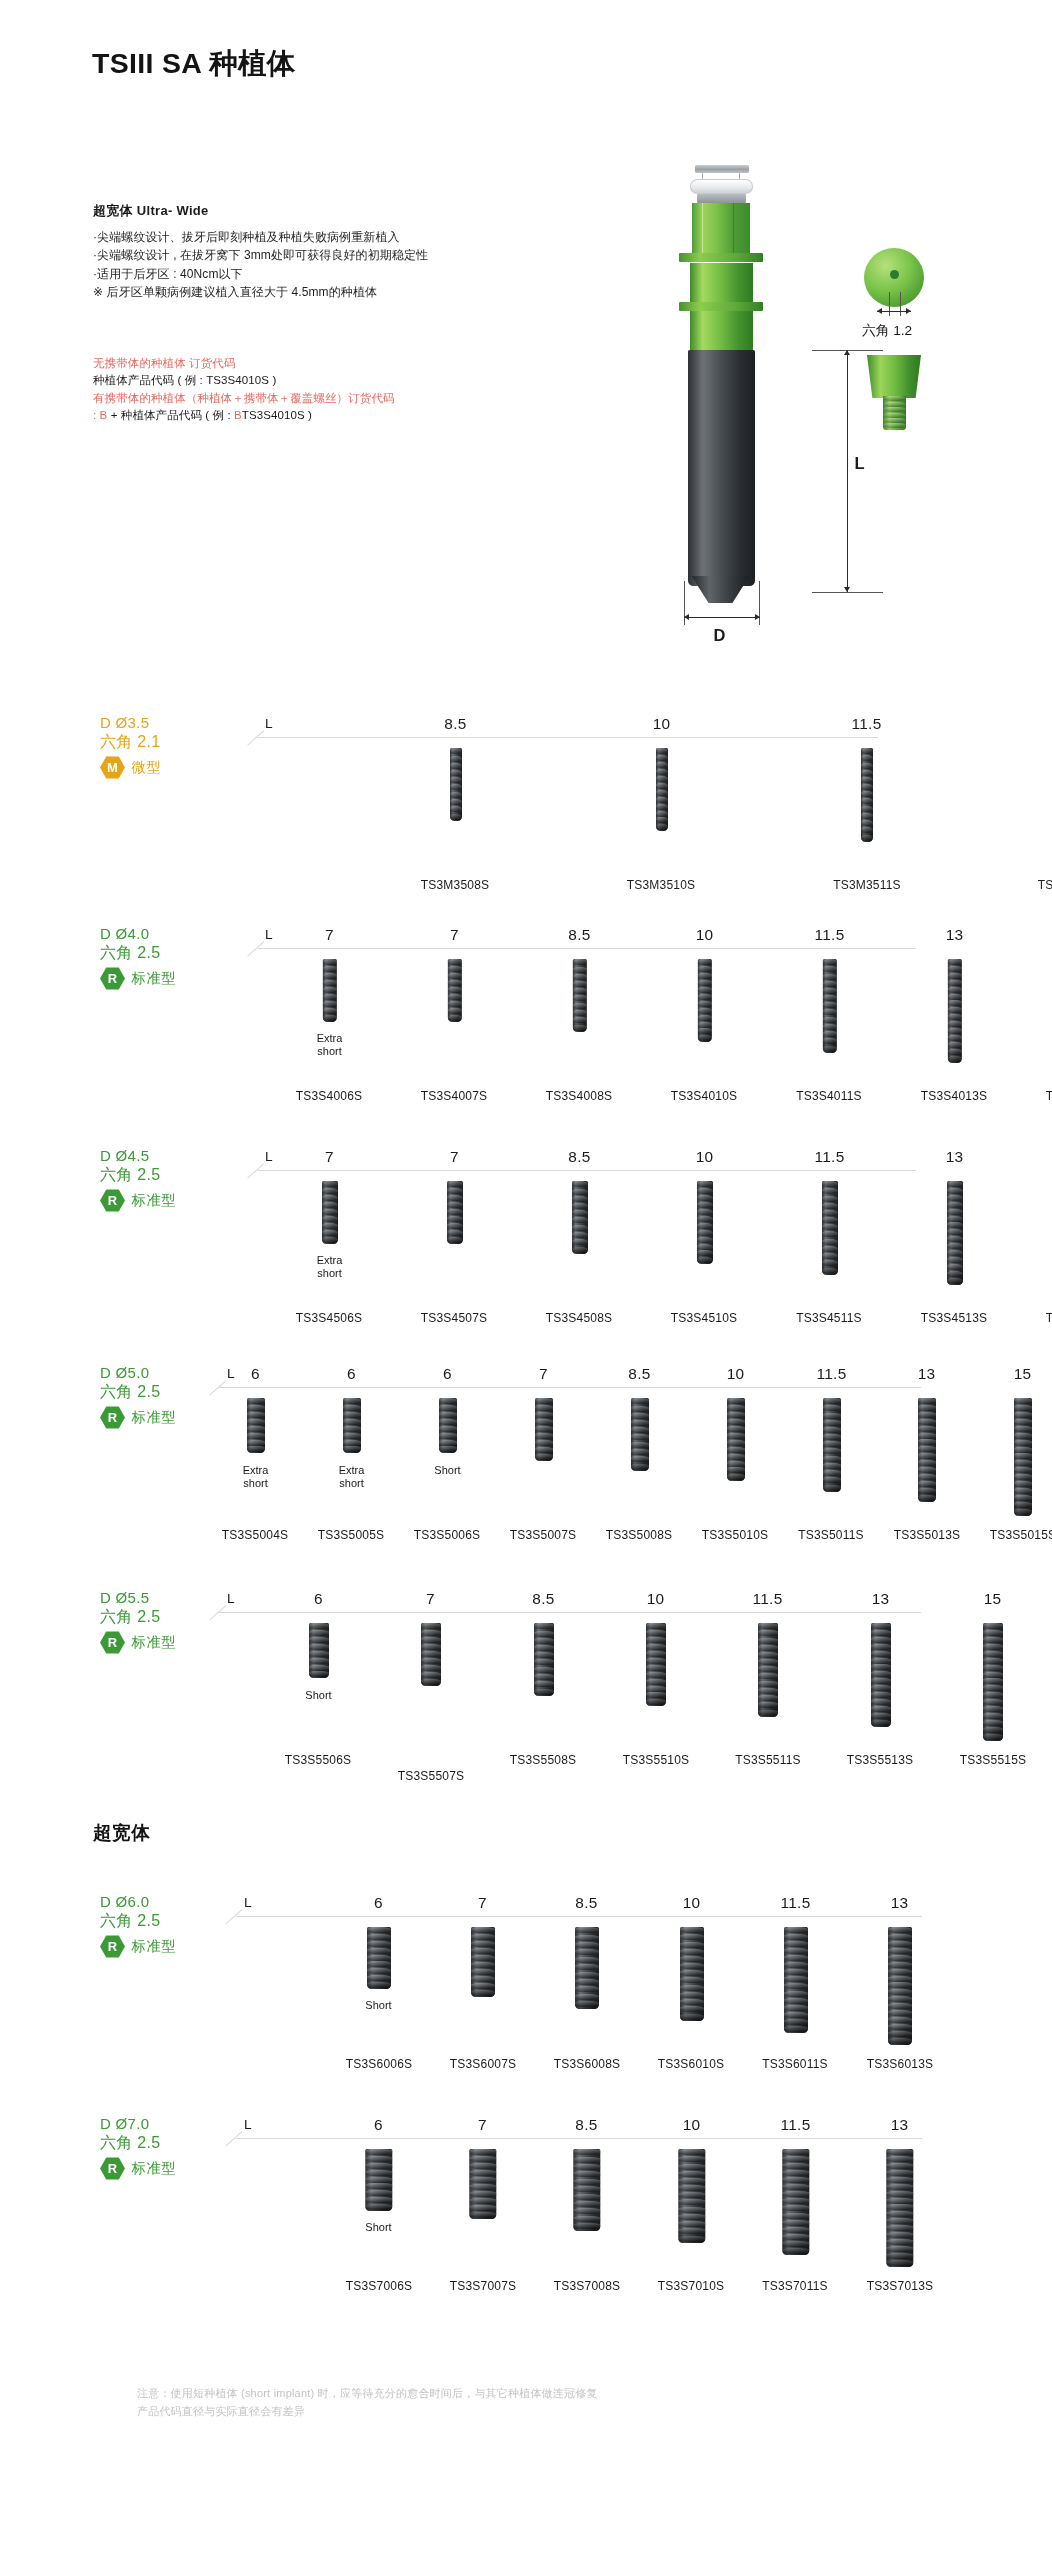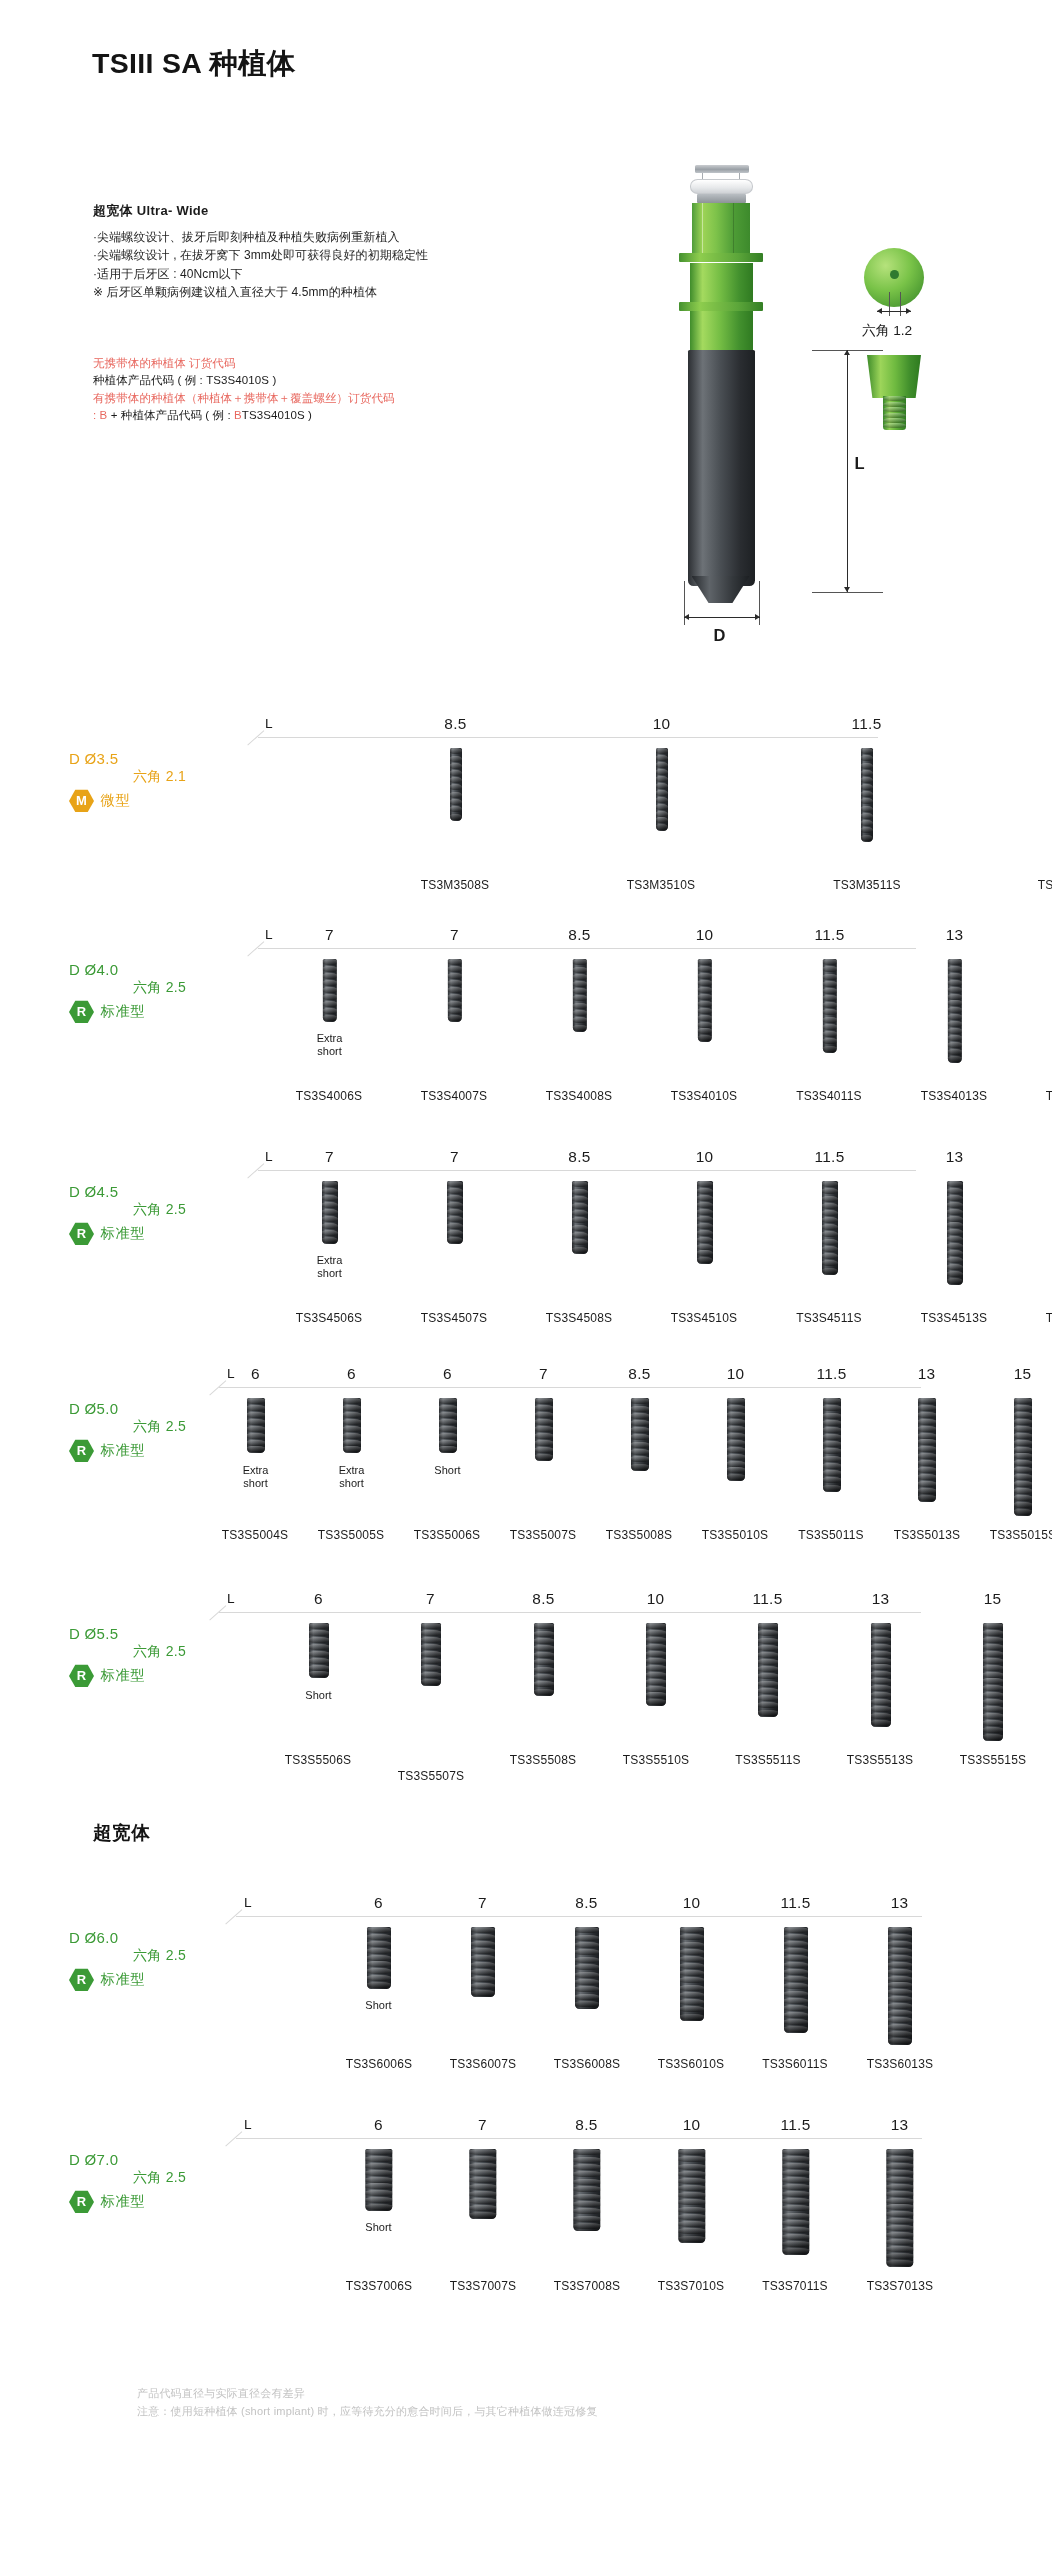--- a/index.html
+++ b/index.html
@@ -159,23 +159,23 @@
 
   
   .section-heading {
     position:absolute; left:93px;
     font-size:18.6px; font-weight:bold; color:#141414; letter-spacing:0.5px;
   }
 
   
   .row { position:absolute; left:0; width:1053px; }
 
-  .row-label { position:absolute; left:69px; top:0; width:181px;margin-top:36px; }
+  .row-label { position:absolute; left:100px; top:0; width:181px; }
   .rl-d   { font-size:15px; letter-spacing:0.3px; line-height:1.28; white-space:nowrap; }
-  .rl-hex { font-size:14px; letter-spacing:0.3px; line-height:1.28; white-space:nowrap;text-align:center; }
+  .rl-hex { font-size:16px; letter-spacing:0.3px; line-height:1.28; white-space:nowrap; }
   .rl-badge-wrap { display:flex; align-items:center; margin-top:3.3px; }
   .hexbadge {
     width:25px; height:23px; display:flex; align-items:center; justify-content:center;
     color:#ffffff; font-size:13px; font-weight:bold;
     clip-path: polygon(25% 2%, 75% 2%, 100% 50%, 75% 98%, 25% 98%, 0 50%);
     flex:0 0 auto;
   }
   .badge-text { margin-left:6.6px; font-size:14.3px; letter-spacing:0.5px; white-space:nowrap; }
 
   .green { color:#3b9a36; }
@@ -1225,16 +1225,16 @@
           <div class="t" style="top: 104px;"></div>
           <div class="t" style="top: 111px;"></div>
           <div class="taper"></div>
         </div>
       </div>
       <div class="col-code" style="left: 845px; width: 110px; top: 165px;">TS3S7013S</div>
     </div>
   </div>
 
 <div class="footer">
+  <div class="footer-line">注意：使用短种植体 (short implant) 时，应等待充分的愈合时间后，与其它种植体做连冠修复</div>
   <div class="footer-line">产品代码直径与实际直径会有差异</div>
-  <div class="footer-line">注意：使用短种植体 (short implant) 时，应等待充分的愈合时间后，与其它种植体做连冠修复</div>
 </div>
 
 
 </body></html>

